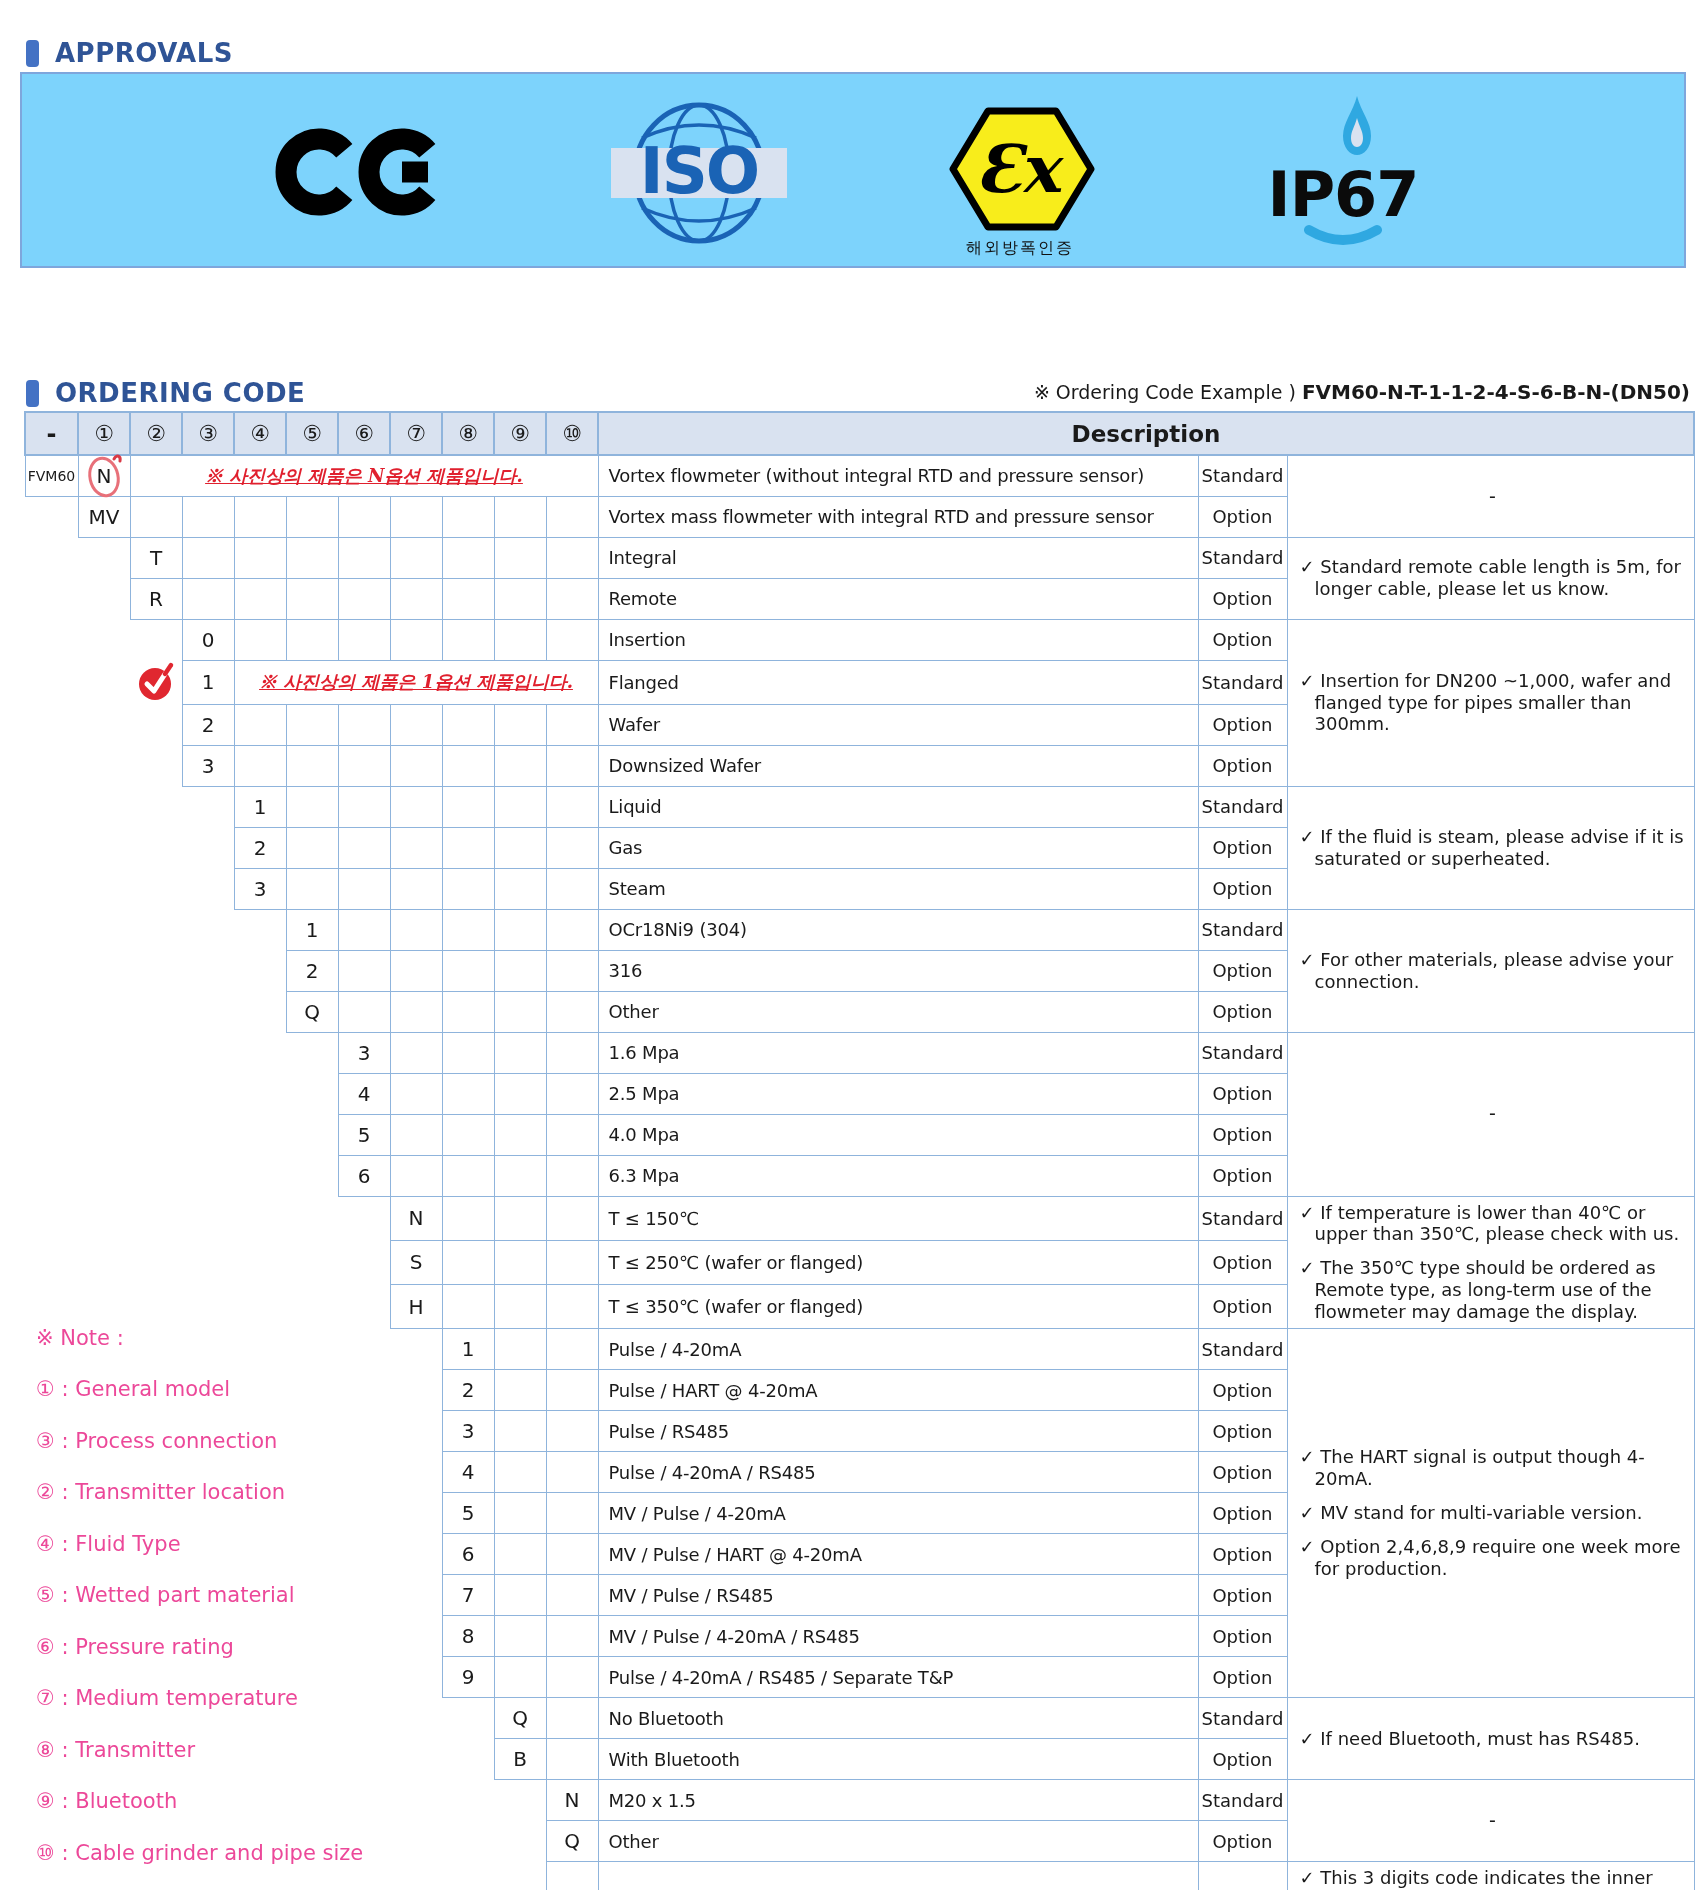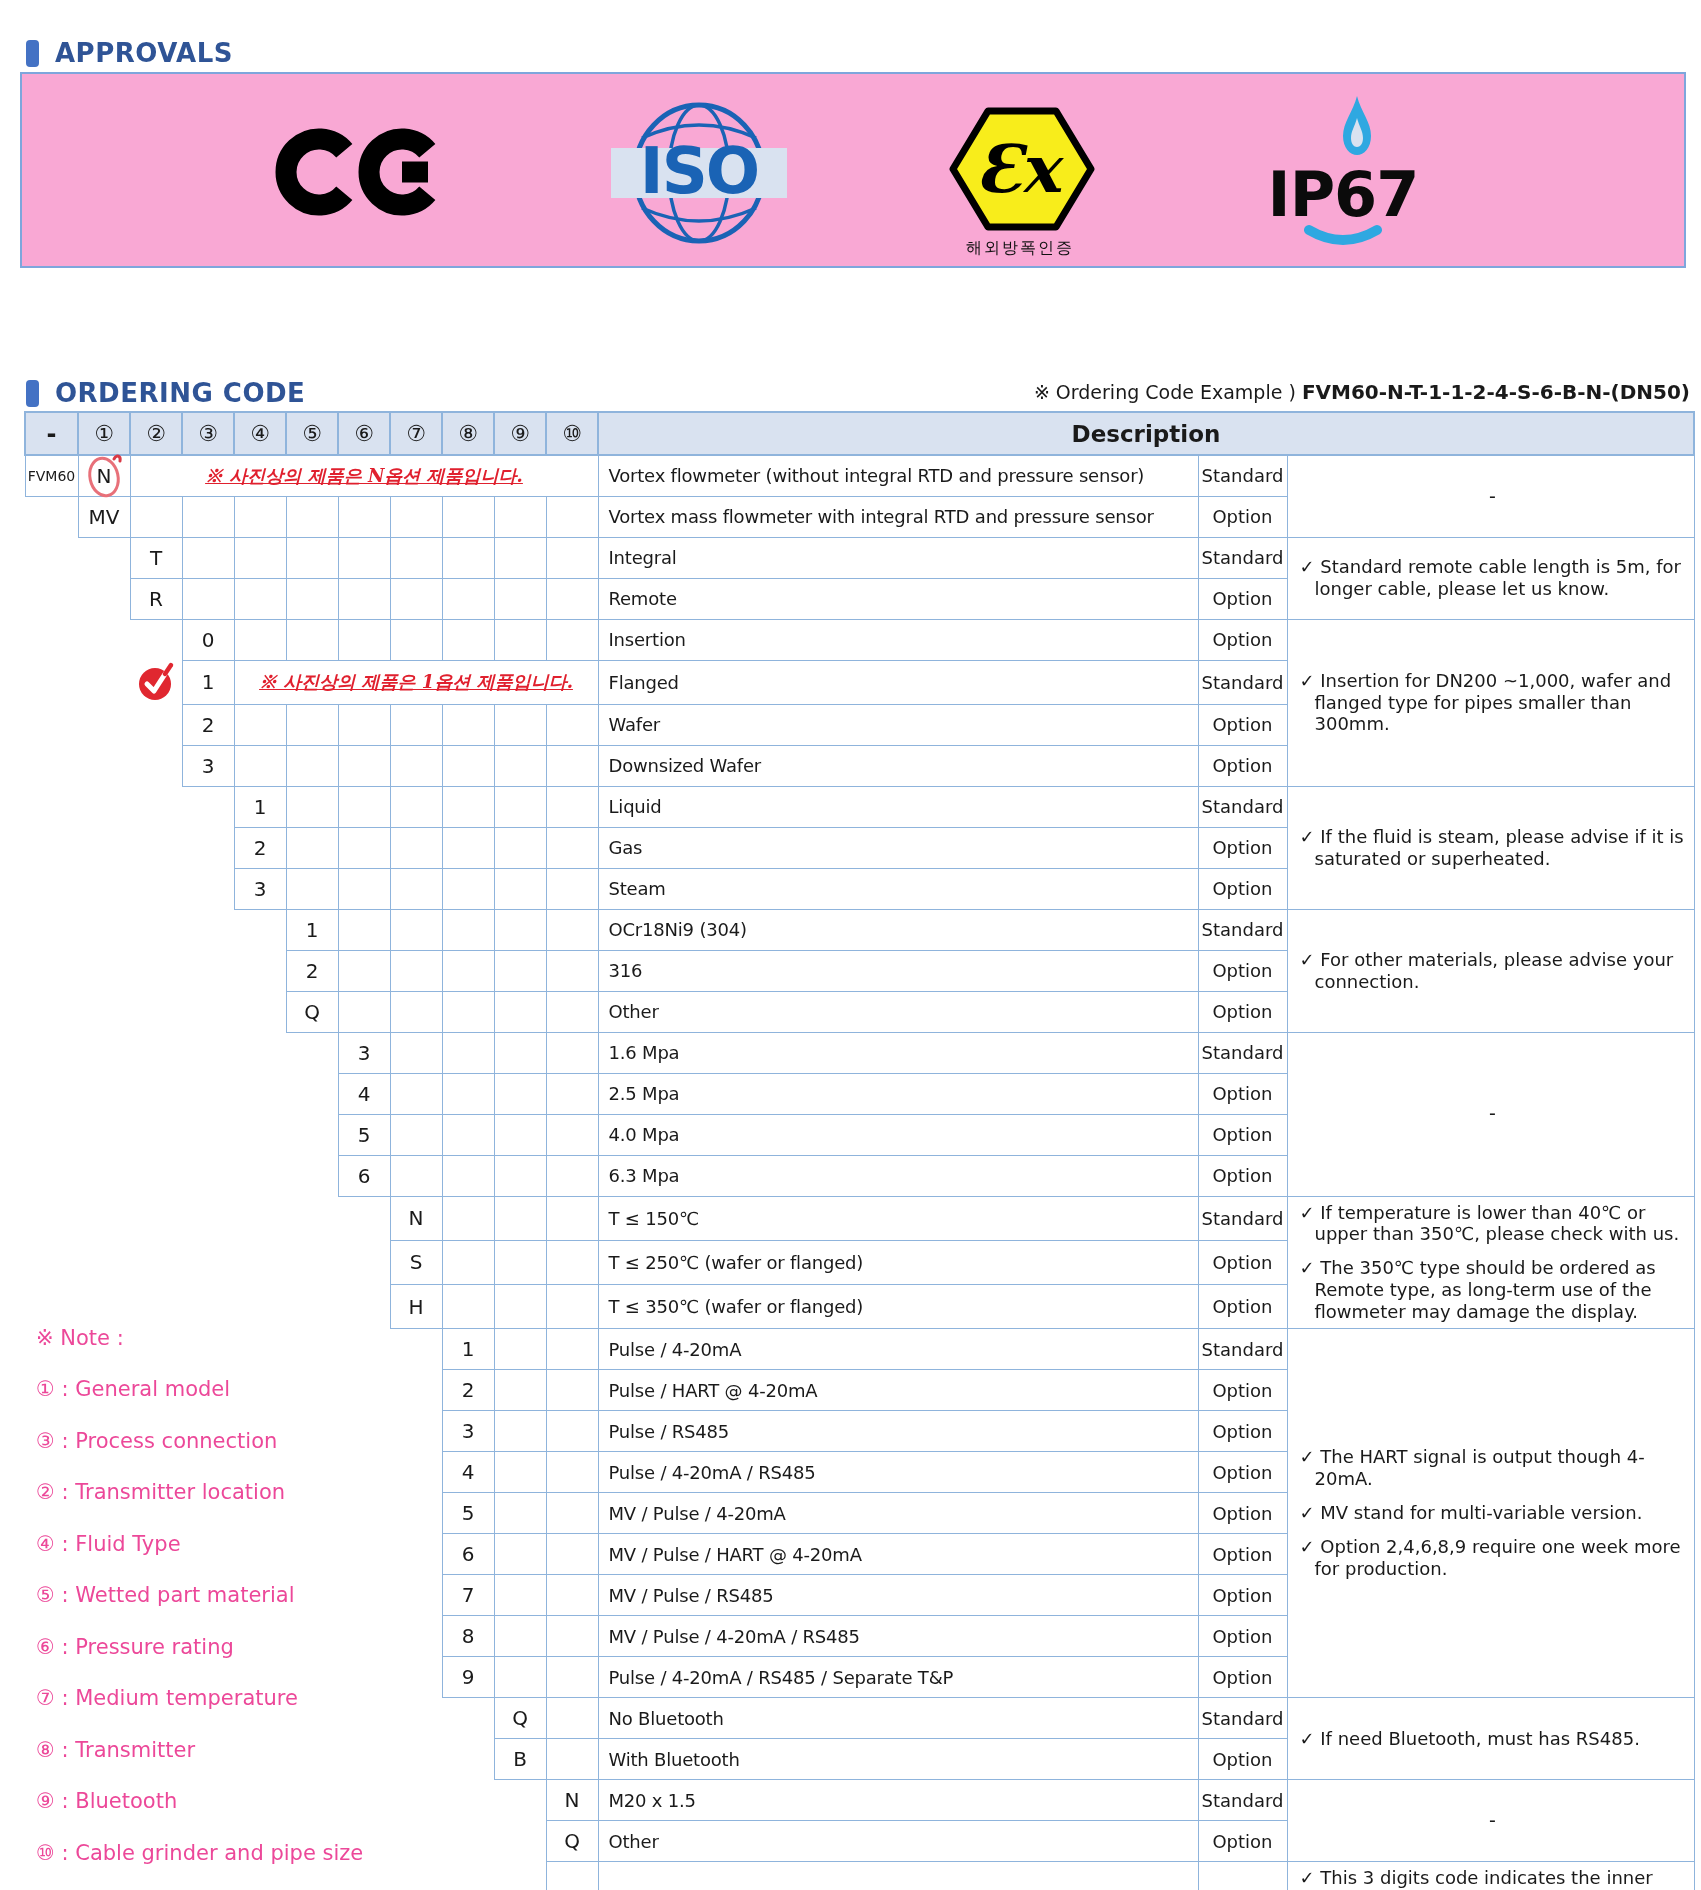--- a/index.html
+++ b/index.html
@@ -6,21 +6,21 @@
   body{font-family:"DejaVu Sans","Liberation Sans",sans-serif;color:#1a1a1a;}
   #page{position:relative;width:1701px;height:1890px;background:#fff;overflow:hidden;}
 
   
   .sec-title{position:absolute;display:flex;align-items:center;gap:16px;}
   .sec-title .bullet{width:13px;height:27px;background:#4472C4;border-radius:4px;}
   .sec-title .t{font-size:26px;font-weight:bold;color:#2F5496;letter-spacing:.5px;}
 
   
   #approvals-box{position:absolute;left:20px;top:72px;width:1666px;height:196px;
-    background:#f9a8d4;border:2px solid #7EA6DC;box-sizing:border-box;}
+    background:#7dd3fc;border:2px solid #7EA6DC;box-sizing:border-box;}
   .logo{position:absolute;}
   #ex-caption{position:absolute;left:945px;top:238px;width:150px;text-align:center;
     font-size:16px;letter-spacing:2px;color:#111;}
 
   
   #example{position:absolute;top:380px;right:11px;font-size:19px;white-space:nowrap;}
   #example .code{font-weight:bold;font-size:20px;}
 
   
   #octable{position:absolute;left:24px;top:411px;border-collapse:collapse;table-layout:fixed;}

